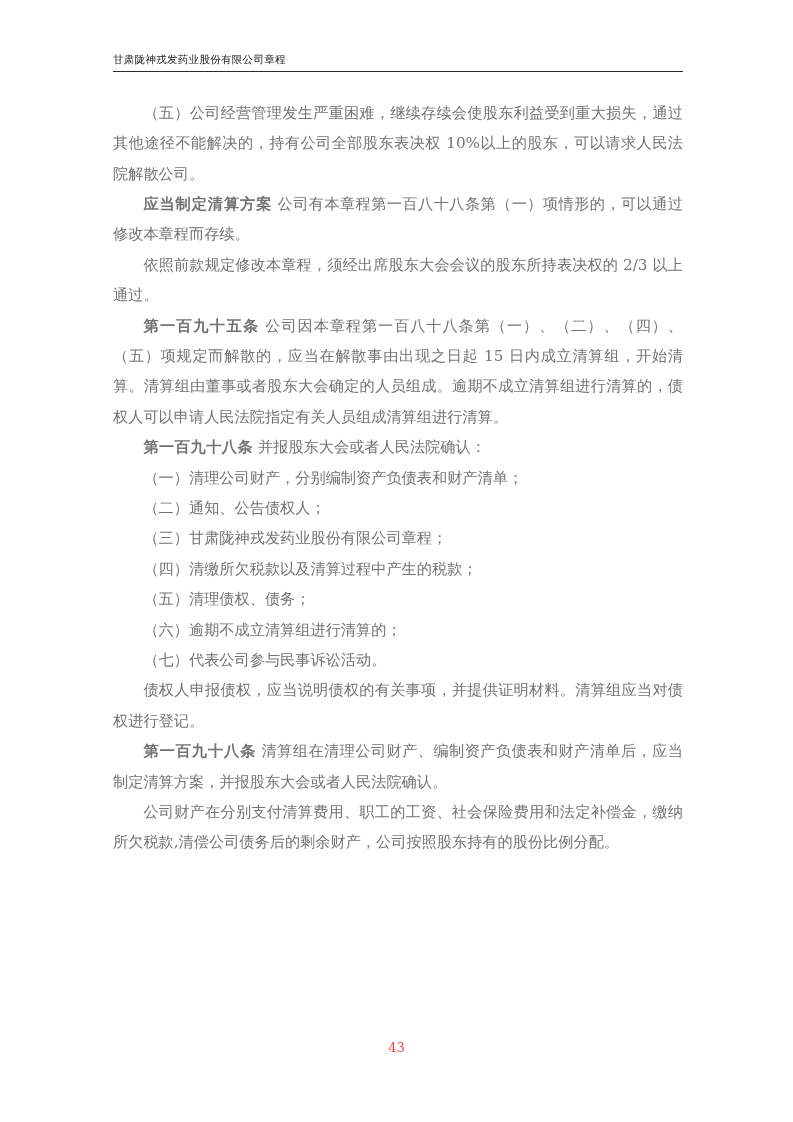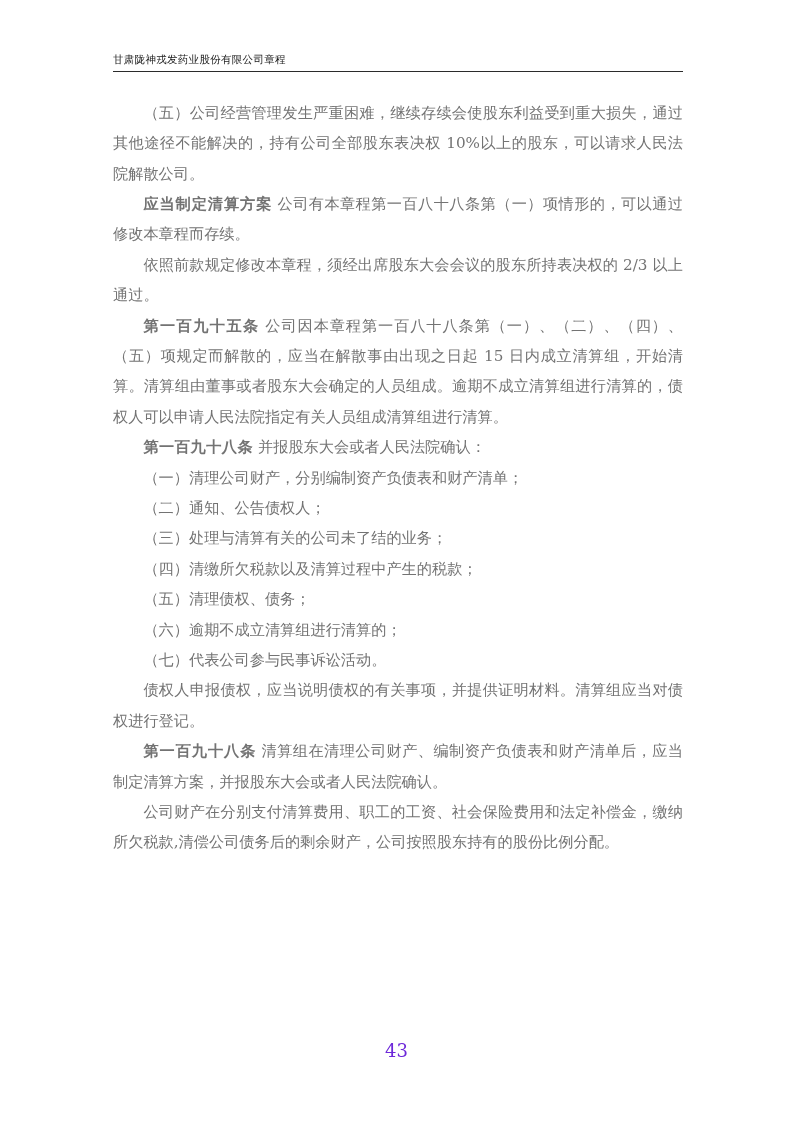--- a/index.html
+++ b/index.html
@@ -49,42 +49,42 @@
   .art-title {
     font-weight: bold;
     letter-spacing: 0.5px;
   }
   .footer {
     position: absolute;
     left: 0;
     right: 0;
     top: 1040px;
     text-align: center;
-    font-size: 18px;
-    color: #6d28d9;
+    font-size: 13px;
+    color: #ef4444;
     font-family: "DejaVu Serif", "Liberation Serif", serif;
   }
 </style>
 </head>
 <body>
 
 <div class="page">
   <div class="page-inner">
 
     <div class="header">甘肃陇神戎发药业股份有限公司章程</div>
 
     <div class="body-text">
       <p class="para"><span class="art-title"></span><span>（五）公司经营管理发生严重困难，继续存续会使股东利益受到重大损失，通过其他途径不能解决的，持有公司全部股东表决权 10%以上的股东，可以请求人民法院解散公司。</span></p>
       <p class="para"><span class="art-title">应当制定清算方案</span> <span>公司有本章程第一百八十八条第（一）项情形的，可以通过修改本章程而存续。</span></p>
       <p class="para"><span class="art-title"></span><span>依照前款规定修改本章程，须经出席股东大会会议的股东所持表决权的 2/3 以上通过。</span></p>
       <p class="para"><span class="art-title">第一百九十五条</span> <span>公司因本章程第一百八十八条第（一）、（二）、（四）、（五）项规定而解散的，应当在解散事由出现之日起 15 日内成立清算组，开始清算。清算组由董事或者股东大会确定的人员组成。逾期不成立清算组进行清算的，债权人可以申请人民法院指定有关人员组成清算组进行清算。</span></p>
       <p class="para"><span class="art-title">第一百九十八条</span> <span>并报股东大会或者人民法院确认：</span></p>
       <p class="para"><span class="art-title"></span><span>（一）清理公司财产，分别编制资产负债表和财产清单；</span></p>
       <p class="para"><span class="art-title"></span><span>（二）通知、公告债权人；</span></p>
-      <p class="para"><span class="art-title"></span><span>（三）处理与清算有关的公司未了结的业务；</span></p>
+      <p class="para"><span class="art-title"></span><span>（三）甘肃陇神戎发药业股份有限公司章程；</span></p>
       <p class="para"><span class="art-title"></span><span>（四）清缴所欠税款以及清算过程中产生的税款；</span></p>
       <p class="para"><span class="art-title"></span><span>（五）清理债权、债务；</span></p>
       <p class="para"><span class="art-title"></span><span>（六）逾期不成立清算组进行清算的；</span></p>
       <p class="para"><span class="art-title"></span><span>（七）代表公司参与民事诉讼活动。</span></p>
       <p class="para"><span class="art-title"></span><span>债权人申报债权，应当说明债权的有关事项，并提供证明材料。清算组应当对债权进行登记。</span></p>
       <p class="para"><span class="art-title">第一百九十八条</span> <span>清算组在清理公司财产、编制资产负债表和财产清单后，应当制定清算方案，并报股东大会或者人民法院确认。</span></p>
       <p class="para"><span class="art-title"></span><span>公司财产在分别支付清算费用、职工的工资、社会保险费用和法定补偿金，缴纳所欠税款,清偿公司债务后的剩余财产，公司按照股东持有的股份比例分配。</span></p>
     </div>
 
   </div>

